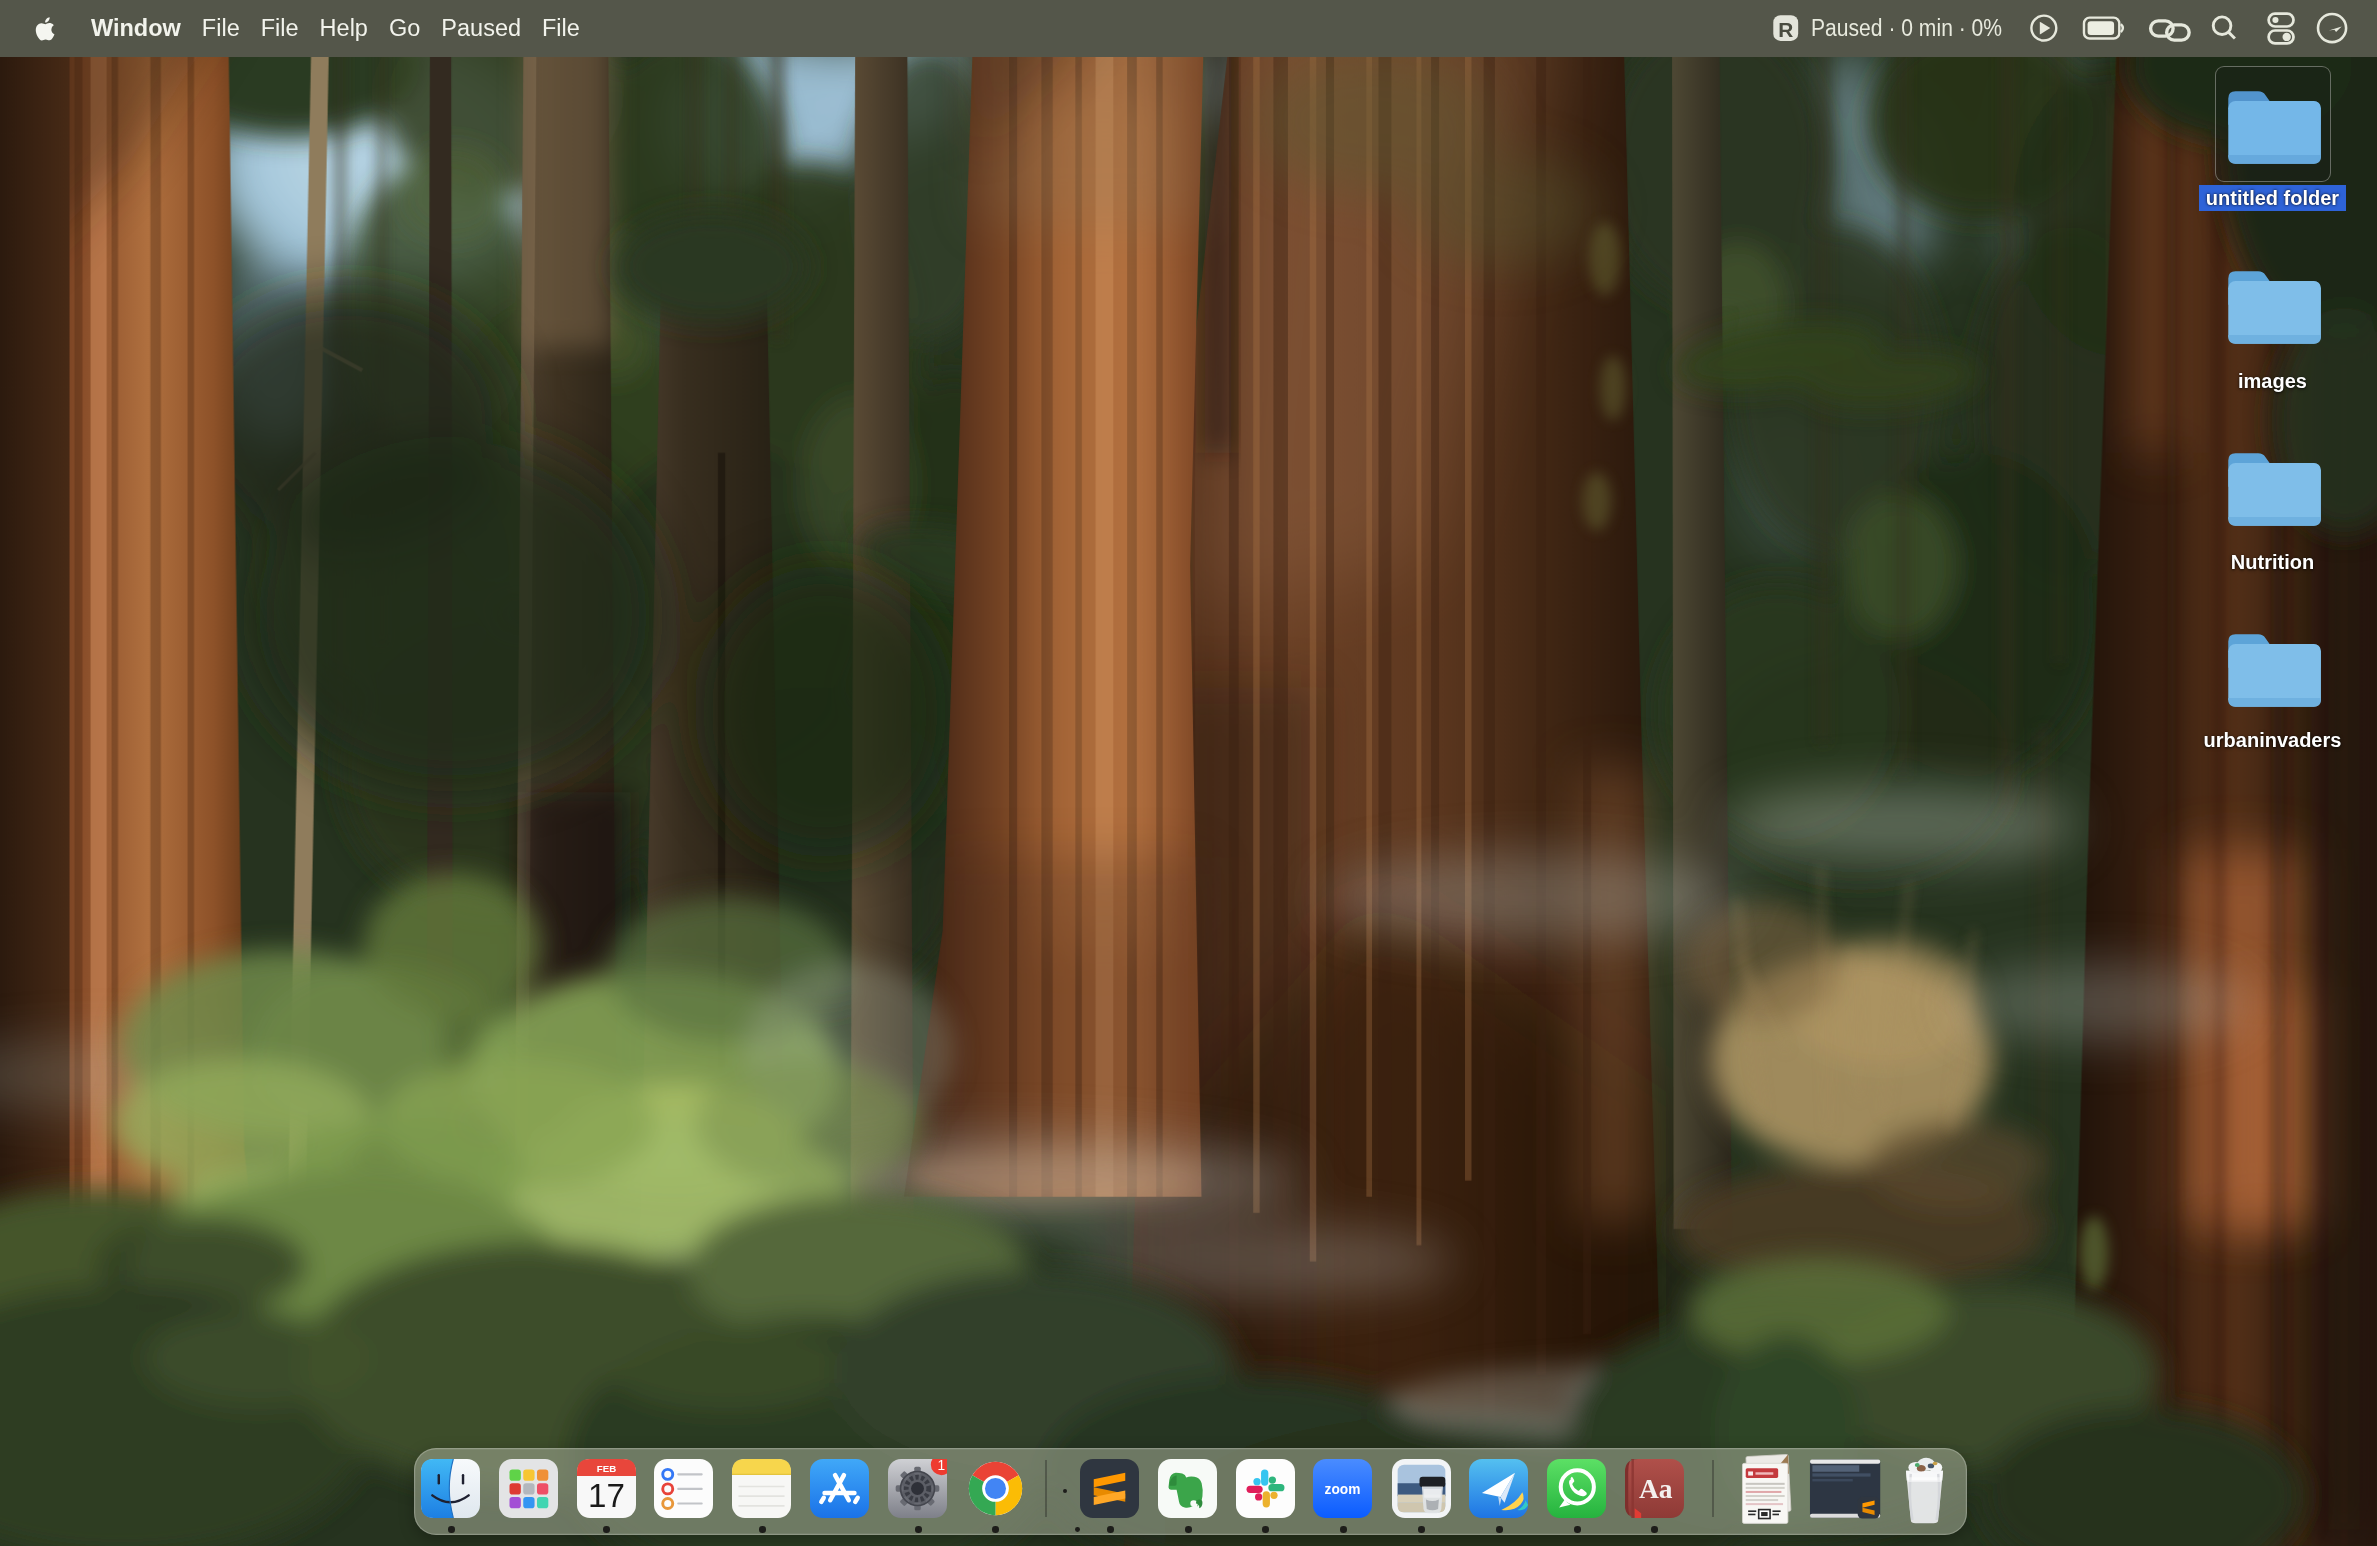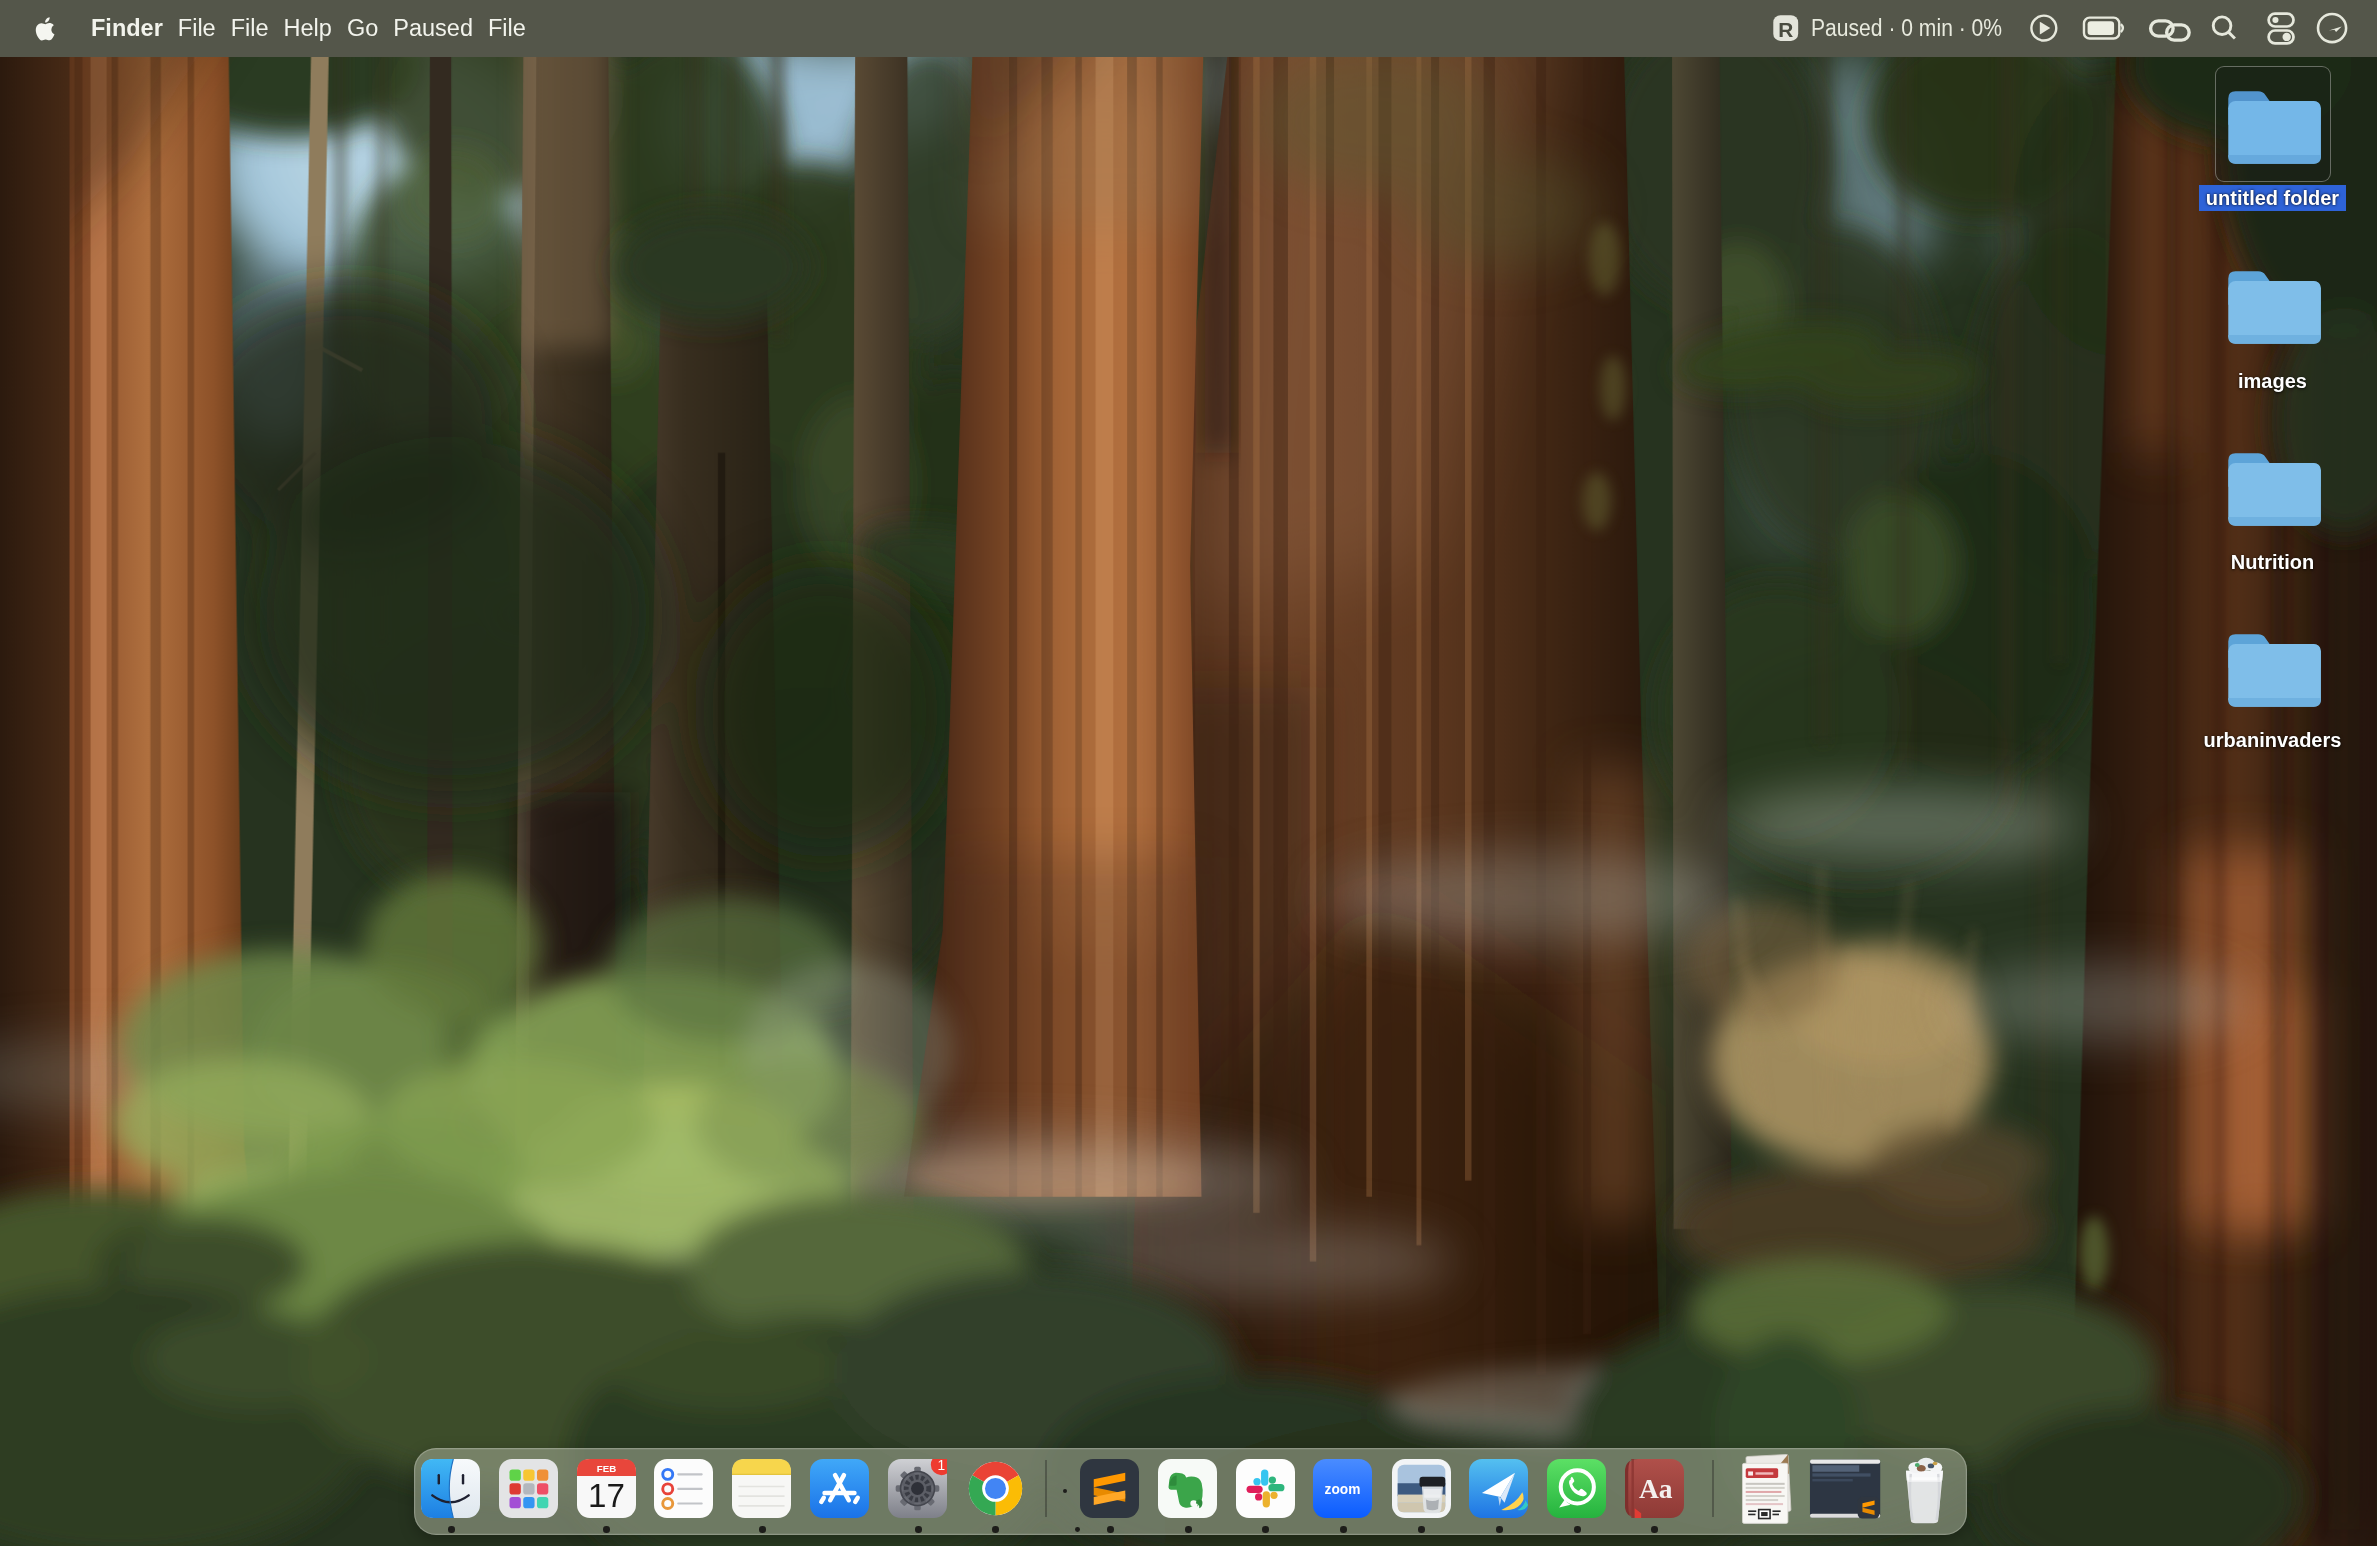--- a/index.html
+++ b/index.html
@@ -2,21 +2,21 @@
 <html style="font-size:13px"><head>
 <meta charset="utf-8">
 <style>
   html,body{margin:0;padding:0;width:2377px;height:1546px;overflow:hidden;
     font-family:"Liberation Sans",sans-serif;background:#26331f;}
   #wall{position:absolute;left:0;top:0;width:2377px;height:1546px;}
   
   #menubar{position:absolute;left:0;top:0;width:2377px;height:57px;background:#54564a;
     display:flex;align-items:center;color:#f2f3ec;font-size:23.5px;}
   #menubar .apple{margin-left:34px;width:21px;height:26px;}
-  #menubar .mi{margin-left:15px;}
+  #menubar .mi{margin-left:21px;}
   #menubar .mi.b{font-weight:bold;margin-left:36px;letter-spacing:0;}
   #mright{position:absolute;right:0;top:0;height:57px;display:flex;align-items:center;color:#eef0e8;}
   
   #dock{position:absolute;left:414px;top:1448px;width:1553px;height:87px;
     background:rgba(157,165,143,0.6);border-radius:22px;
     box-shadow:inset 0 0 0 1.2px rgba(255,255,255,0.22), 0 4.9px 14.6px rgba(0,0,0,0.25);}
   .dicon{position:absolute;top:1459px;width:59px;height:59px;}
   .dot{position:absolute;top:1526px;width:6.5px;height:6.5px;border-radius:50%;background:#1d1d1a;}
   .dsep{position:absolute;top:1460px;width:1.6px;height:57px;background:rgba(30,30,25,0.35);}
   
@@ -337,21 +337,21 @@
     <ellipse cx="2210" cy="1770" rx="90" ry="120" fill="#2f4526"></ellipse>
     <ellipse cx="2650" cy="1850" rx="200" ry="110" fill="#25311d"></ellipse>
       <ellipse cx="2670" cy="1885" rx="150" ry="85" fill="#27331e" opacity="0.85"></ellipse>
   </g>
 </svg>
 
 <div id="menubar">
   <svg class="apple" viewBox="0 0 26 32">
       <path fill="#f5f6f0" d="M21.5 16.9c0-3.6 3-5.3 3.1-5.4-1.7-2.4-4.3-2.8-5.2-2.8-2.2-.2-4.3 1.3-5.4 1.3-1.1 0-2.9-1.3-4.7-1.2-2.4 0-4.6 1.4-5.9 3.5-2.5 4.3-.6 10.7 1.8 14.2 1.2 1.7 2.6 3.6 4.5 3.6 1.8-.1 2.5-1.2 4.7-1.2 2.2 0 2.8 1.2 4.7 1.1 1.9 0 3.2-1.7 4.3-3.5 1.4-2 1.9-3.9 2-4-.1 0-3.8-1.5-3.9-5.6zM17.9 6.1c1-1.2 1.6-2.8 1.5-4.5-1.4.1-3.1.9-4.1 2.1-.9 1-1.7 2.7-1.5 4.3 1.6.1 3.1-.8 4.1-1.9z"></path>
     </svg>
-  <span class="mi b">Finder</span>
+  <span class="mi b">Window</span>
   <span class="mi">File</span>
   <span class="mi">File</span>
   <span class="mi">Help</span>
   <span class="mi">Go</span>
   <span class="mi">Paused</span>
   <span class="mi">File</span>
 </div>
 
 <div id="mright">
   <svg width="631" height="57" viewBox="0 0 780 71" style="display:block">

